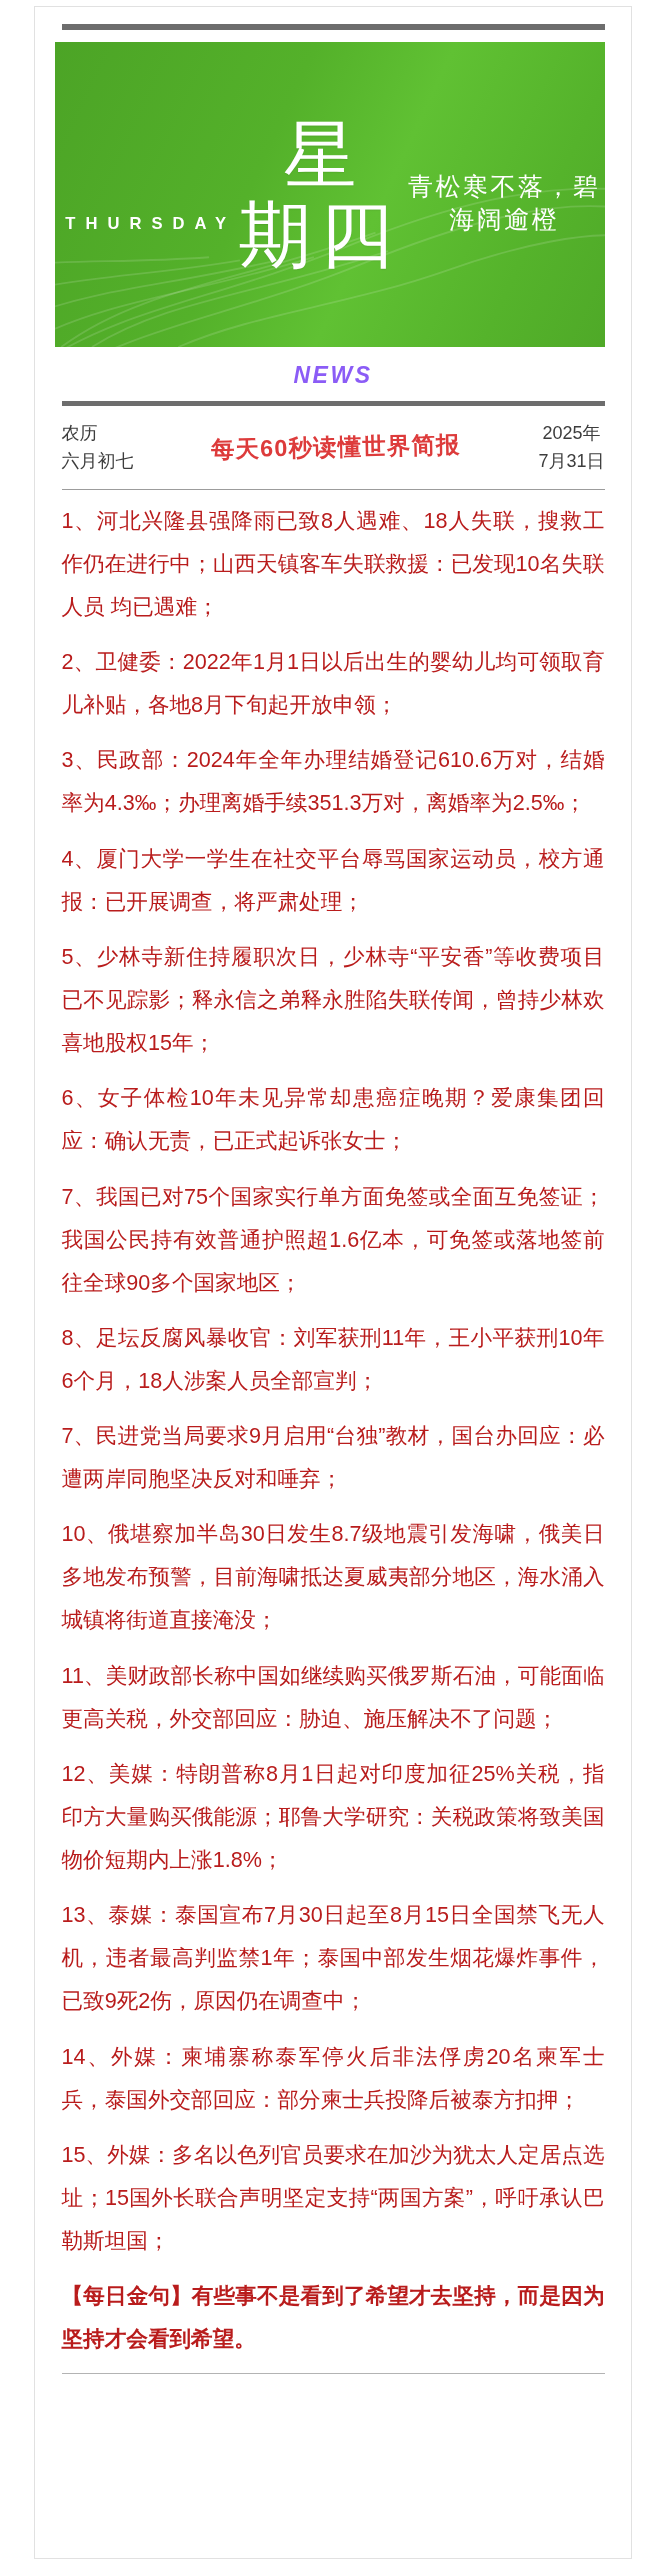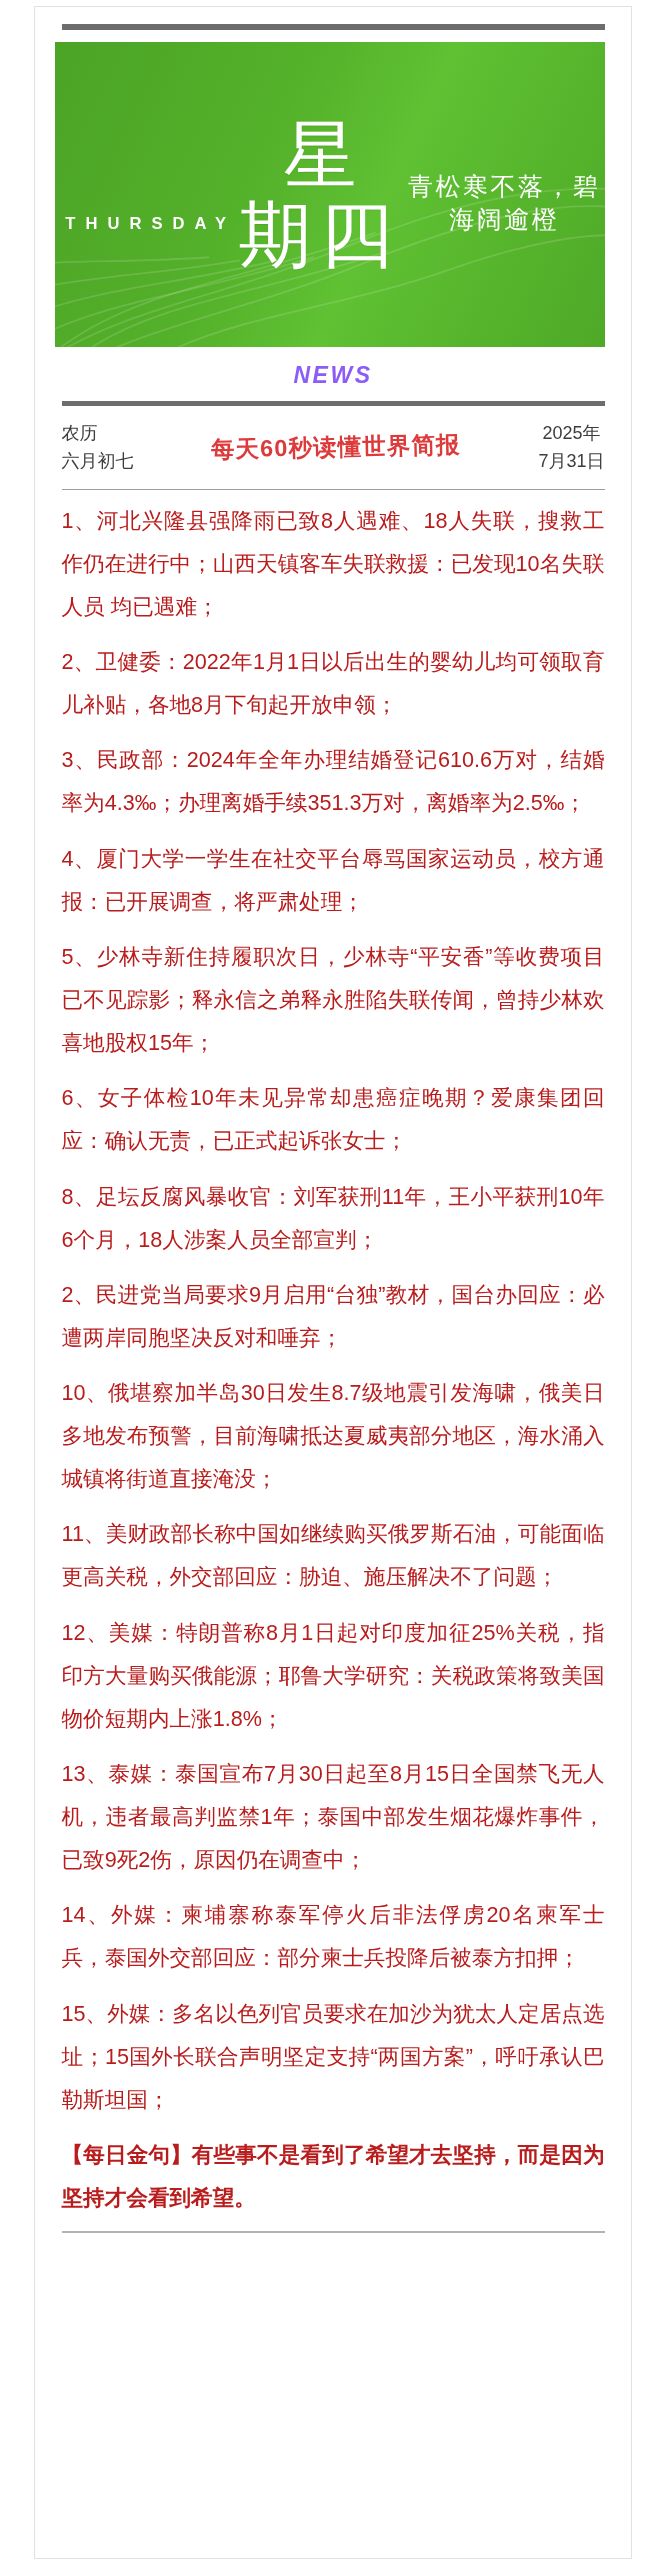--- a/index.html
+++ b/index.html
@@ -182,22 +182,23 @@
 
       <div class="thin-divider"></div>
 
       <div class="news-list">
         <p>1、河北兴隆县强降雨已致8人遇难、18人失联，搜救工作仍在进行中；山西天镇客车失联救援：已发现10名失联人员 均已遇难；</p>
         <p>2、卫健委：2022年1月1日以后出生的婴幼儿均可领取育儿补贴，各地8月下旬起开放申领；</p>
         <p>3、民政部：2024年全年办理结婚登记610.6万对，结婚率为4.3‰；办理离婚手续351.3万对，离婚率为2.5‰；</p>
         <p>4、厦门大学一学生在社交平台辱骂国家运动员，校方通报：已开展调查，将严肃处理；</p>
         <p>5、少林寺新住持履职次日，少林寺“平安香”等收费项目已不见踪影；释永信之弟释永胜陷失联传闻，曾持少林欢喜地股权15年；</p>
         <p>6、女子体检10年未见异常却患癌症晚期？爱康集团回应：确认无责，已正式起诉张女士；</p>
+        <p>7、我国已对75个国家实行单方面免签或全面互免签证；我国公民持有效普通护照超1.6亿本，可免签或落地签前往全球90多个国家地区；</p>
         <p>8、足坛反腐风暴收官：刘军获刑11年，王小平获刑10年6个月，18人涉案人员全部宣判；</p>
-        <p>2、民进党当局要求9月启用“台独”教材，国台办回应：必遭两岸同胞坚决反对和唾弃；</p>
+        <p>7、民进党当局要求9月启用“台独”教材，国台办回应：必遭两岸同胞坚决反对和唾弃；</p>
         <p>10、俄堪察加半岛30日发生8.7级地震引发海啸，俄美日多地发布预警，目前海啸抵达夏威夷部分地区，海水涌入城镇将街道直接淹没；</p>
         <p>11、美财政部长称中国如继续购买俄罗斯石油，可能面临更高关税，外交部回应：胁迫、施压解决不了问题；</p>
         <p>12、美媒：特朗普称8月1日起对印度加征25%关税，指印方大量购买俄能源；耶鲁大学研究：关税政策将致美国物价短期内上涨1.8%；</p>
         <p>13、泰媒：泰国宣布7月30日起至8月15日全国禁飞无人机，违者最高判监禁1年；泰国中部发生烟花爆炸事件，已致9死2伤，原因仍在调查中；</p>
         <p>14、外媒：柬埔寨称泰军停火后非法俘虏20名柬军士兵，泰国外交部回应：部分柬士兵投降后被泰方扣押；</p>
         <p>15、外媒：多名以色列官员要求在加沙为犹太人定居点选址；15国外长联合声明坚定支持“两国方案”，呼吁承认巴勒斯坦国；</p>
         <p class="quote">【每日金句】有些事不是看到了希望才去坚持，而是因为坚持才会看到希望。</p>
       </div>
 
       <div class="bottom-divider"></div>

